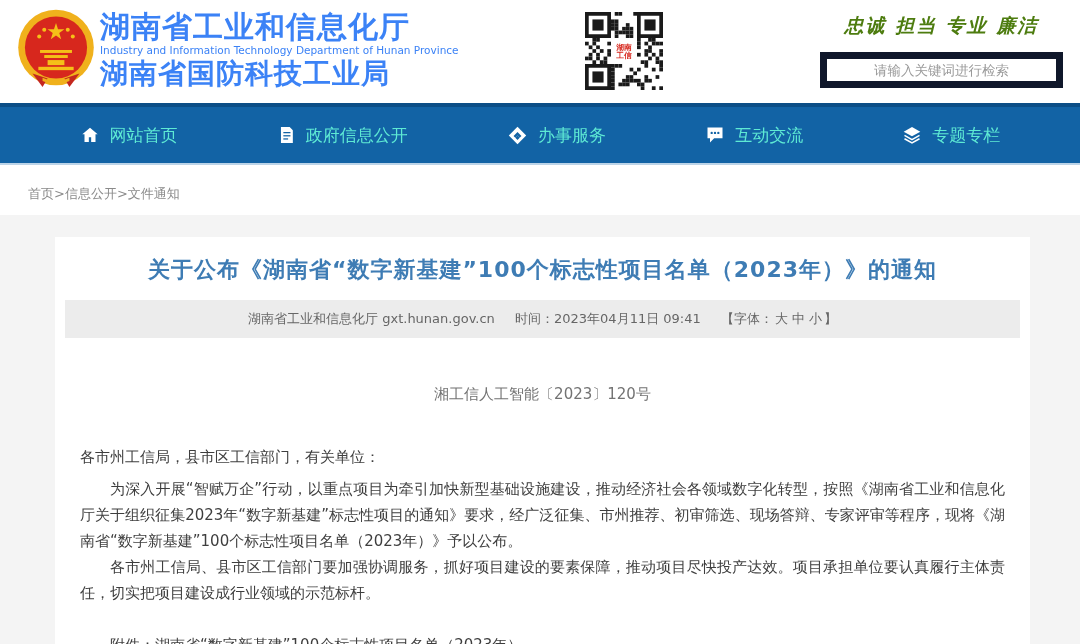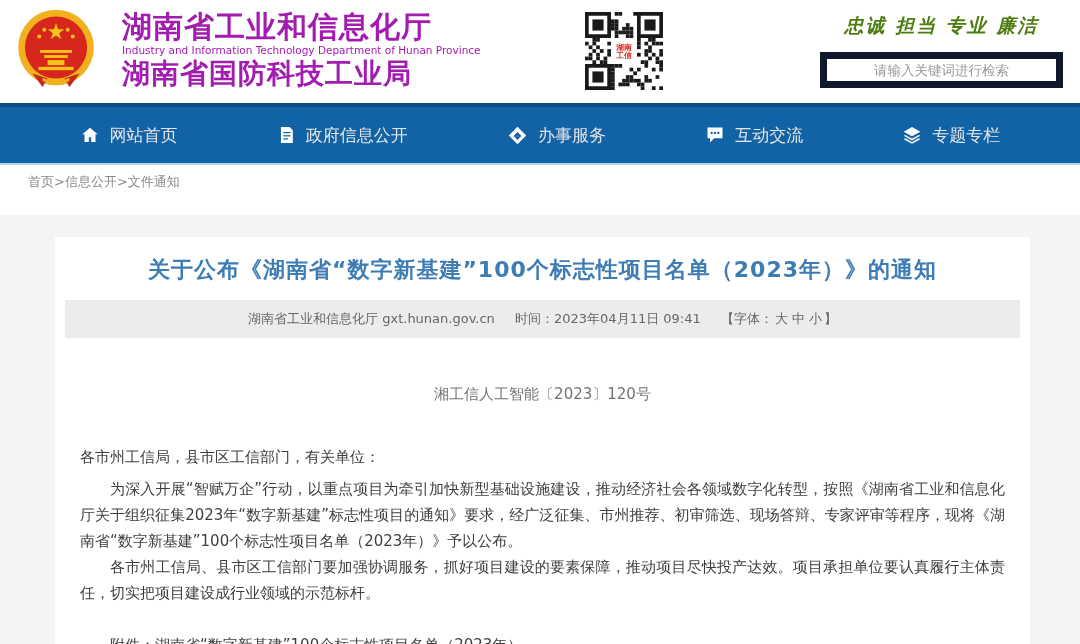--- a/index.html
+++ b/index.html
@@ -3,42 +3,42 @@
 <meta charset="utf-8">
 <style>
   * { margin:0; padding:0; box-sizing:border-box; }
   html,body { width:1080px; height:644px; overflow:hidden; background:#fff;
     font-family:"DejaVu Sans","Liberation Sans",sans-serif; }
 
   
   .header { position:relative; height:103px; background:#fff; }
   .logo { position:absolute; left:14px; top:8px; display:flex; align-items:center; cursor:pointer; }
   .emblem { width:84px; height:84px; flex:0 0 auto; }
-  .titles { margin-left:24px; color:#a21caf; }
+  .titles { margin-left:2px; color:#3b82f6; }
   .dept-name { font-size:30px; font-weight:bold; letter-spacing:1px; line-height:34px; }
   .dept-en   { font-size:10.5px; line-height:13px; }
   .bureau-name { font-size:28px; font-weight:bold; letter-spacing:1px; line-height:33px; }
   .qr { position:absolute; left:585px; top:12px; width:78px; height:78px; }
   .header-right { position:absolute; right:17px; top:13px; width:243px; }
   .slogan { font-size:19px; font-weight:bold; font-style:italic; color:#4d7c0f;
     letter-spacing:2px; text-align:center; white-space:nowrap; }
   .search-box { margin-top:13px; width:100%; height:36px; border:7px solid #0f172a;
     text-align:center; font-size:13.5px; color:#be185d; outline:none; }
   .search-box::placeholder { color:#9a9a9a; }
 
   
   .nav { border-top:4px solid #0b4e86; background:#1263a5; height:62px;
     display:flex; justify-content:space-around; align-items:center; padding:0 30px;
     border-bottom:2px solid #bcd4e8; }
-  .nav-item { display:flex; align-items:center; gap:10px; color:#e5e5e5;
+  .nav-item { display:flex; align-items:center; gap:10px; color:#5eead4;
     font-size:17px; cursor:pointer; }
   .nav-item svg { display:block; }
 
   
-  .breadcrumb-row { height:50px; padding:8px 0 0 28px; background:#fff;
+  .breadcrumb-row { height:50px; padding:20px 0 0 28px; background:#fff;
     font-size:13px; color:#8a8a8a; }
   .breadcrumb-row span.crumb { cursor:pointer; }
 
   
   .page-body { background:#f4f4f4; height:429px; padding-top:22px; }
   .card { margin-left:55px; width:975px; background:#fff; min-height:407px; padding-bottom:40px; }
   .card-title { padding:18px 40px 0; text-align:center; font-size:22px; font-weight:bold;
     color:#3e7cb4; letter-spacing:1px; }
   .meta-bar { margin:15px 10px 0; background:#ececec; height:38px; line-height:38px;
     text-align:center; font-size:13px; color:#666; white-space:nowrap; }

